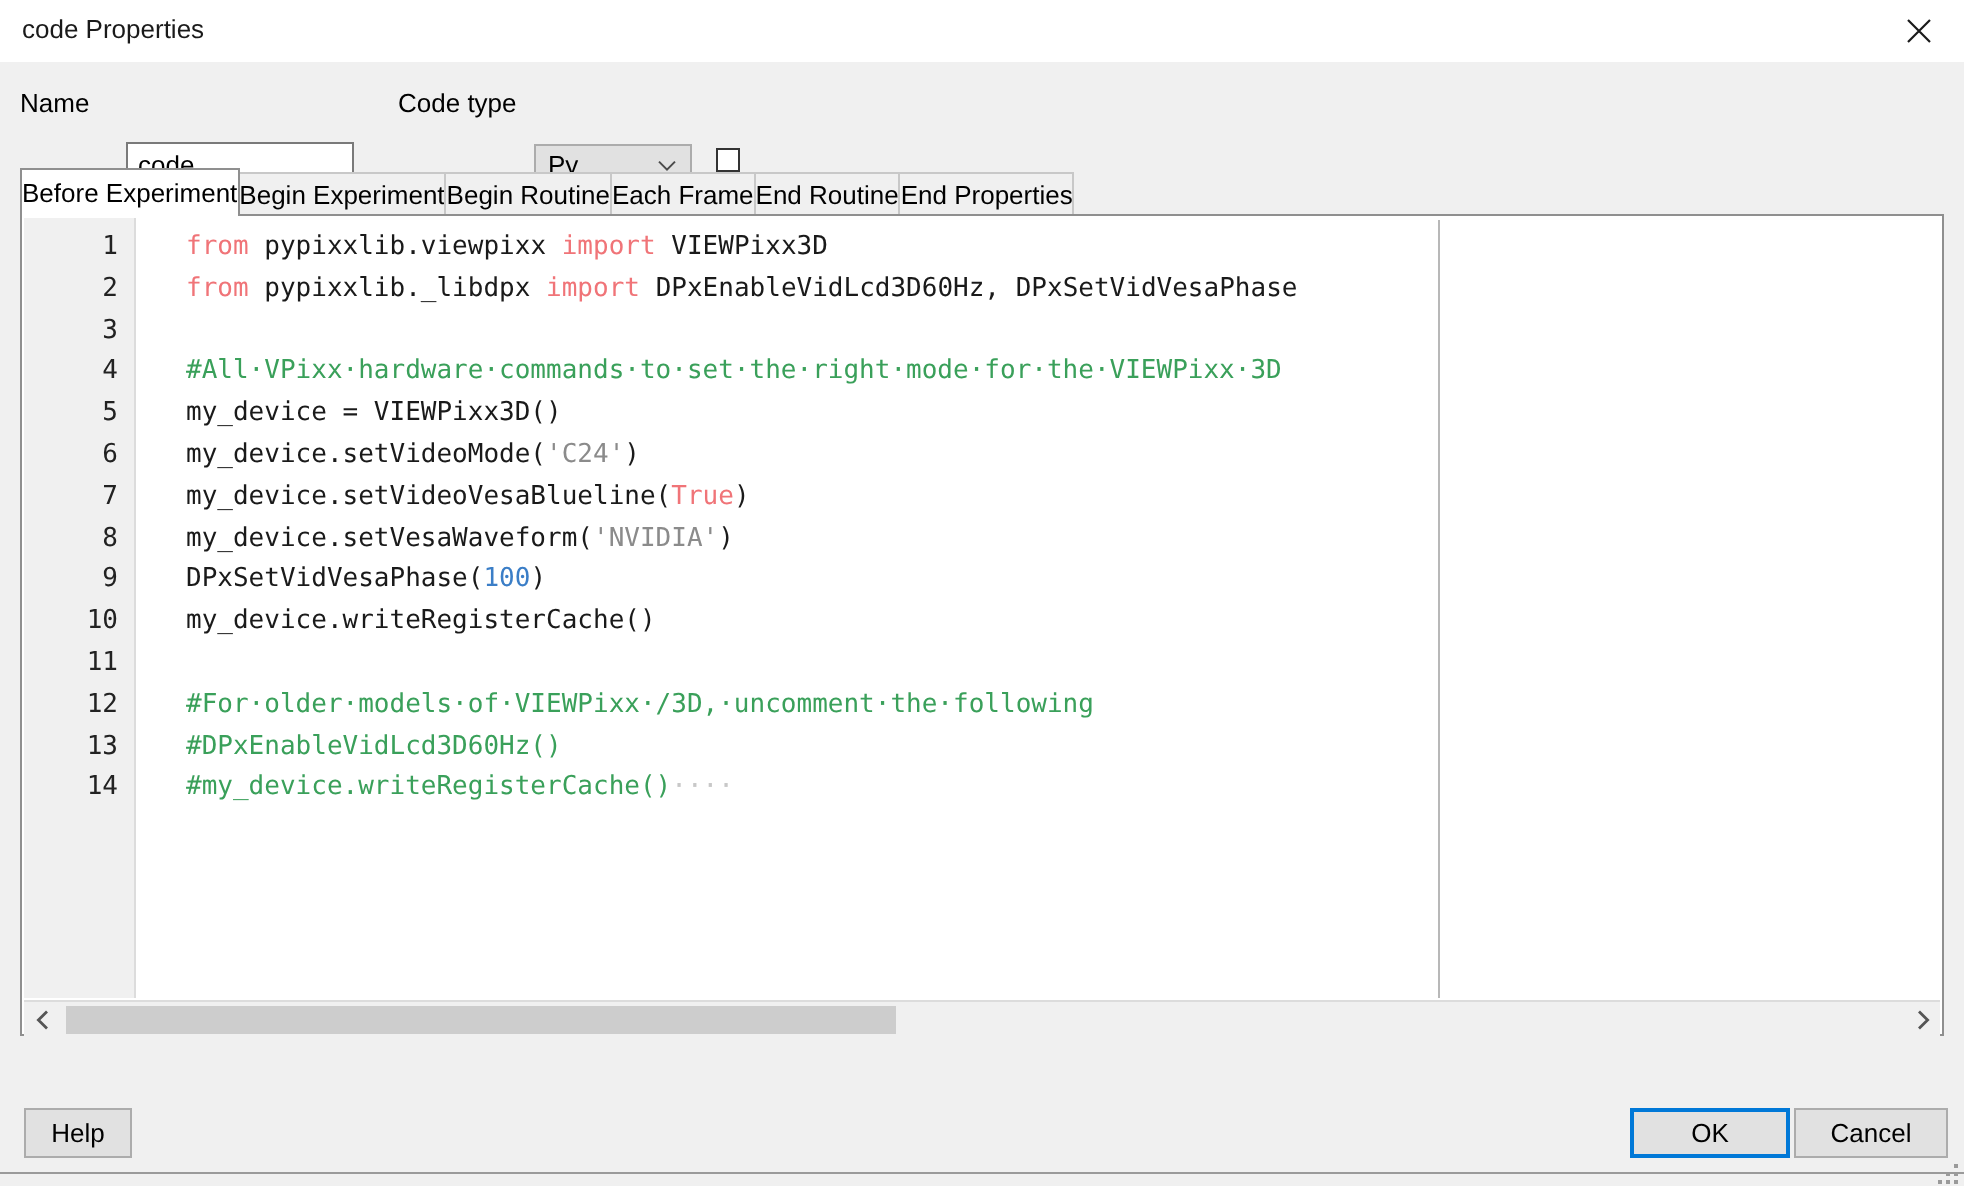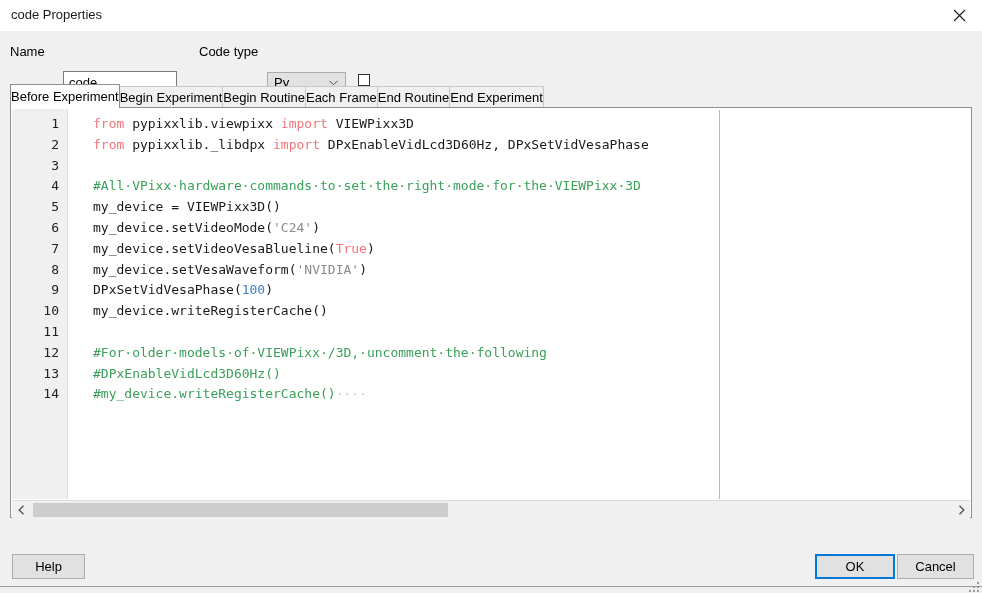--- a/index.html
+++ b/index.html
@@ -258,21 +258,21 @@
     background: #e1e1e1;
     font-family: "Liberation Sans", sans-serif;
     font-size: 13px;
     color: #000;
     display: flex;
     align-items: center;
     justify-content: center;
     box-sizing: border-box;
     cursor: default;
   }
-  .btn-help   { left: 12px;  top: 554px; width: 73px; }
+  .btn-help   { left: 12px;  top: 554px; width: 54px; }
   .btn-ok     { left: 815px; top: 554px; width: 80px; border: 2px solid #0078d7; }
   .btn-cancel { left: 897px; top: 554px; width: 77px; }
 
   .statusbar {
     position: absolute;
     left: 0; top: 586px;
     width: 982px;
     height: 7px;
     background: #f0f0f0;
     border-top: 1px solid #9a9a9a;
@@ -319,21 +319,21 @@
   </div>
 </div>
 
 <div class="tabstrip">
   <div class="tabs" id="tabs-host">
       <div class="tab selected">Before Experiment</div>
       <div class="tab">Begin Experiment</div>
       <div class="tab">Begin Routine</div>
       <div class="tab">Each Frame</div>
       <div class="tab">End Routine</div>
-      <div class="tab">End Experiment</div>
+      <div class="tab">End Properties</div>
     </div>
 </div>
 
 <div class="editor-frame">
   <div class="editor-inner">
     <div class="gutter">
       <div class="gutter-nums" id="gutter-host">
           <div>1</div>
           <div>2</div>
           <div>3</div>

